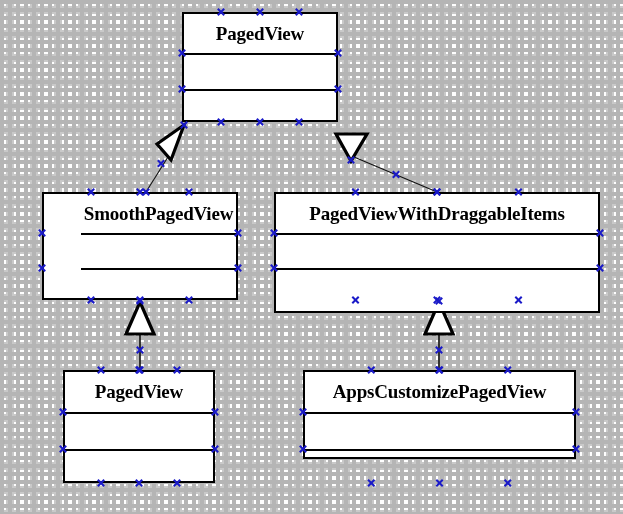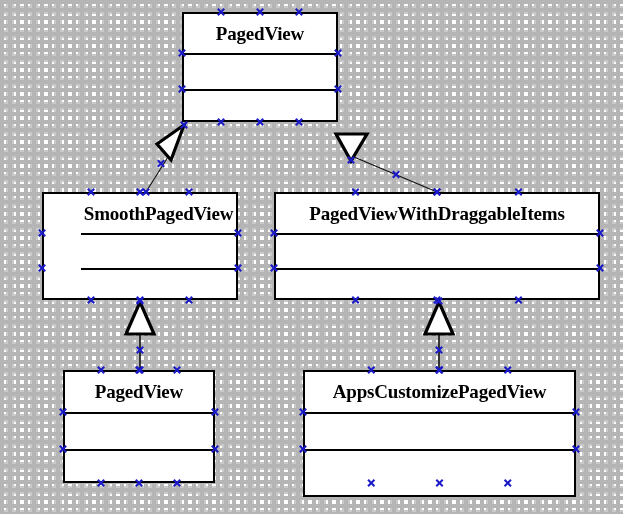--- a/index.html
+++ b/index.html
@@ -95,33 +95,33 @@
     <div class="uml-attrs" style="height:36px;"></div>
     <div class="uml-ops"></div>
   </div>
 
   <div class="uml-class" style="left:42px;top:192px;width:196px;height:108px;padding-left:37px;">
     <div class="uml-title" style="height:41px;font-size:19px;">SmoothPagedView</div>
     <div class="uml-attrs" style="height:35px;"></div>
     <div class="uml-ops"></div>
   </div>
 
-  <div class="uml-class" style="left:274px;top:192px;width:326px;height:108px;">
+  <div class="uml-class" style="left:274px;top:192px;width:326px;height:121px;">
     <div class="uml-title" style="height:41px;font-size:19px;">PagedViewWithDraggableItems</div>
     <div class="uml-attrs" style="height:35px;"></div>
     <div class="uml-ops"></div>
   </div>
 
   <div class="uml-class" style="left:63px;top:370px;width:152px;height:113px;">
     <div class="uml-title" style="height:42px;font-size:19px;">PagedView</div>
     <div class="uml-attrs" style="height:37px;"></div>
     <div class="uml-ops"></div>
   </div>
 
-  <div class="uml-class" style="left:303px;top:370px;width:273px;height:127px;">
+  <div class="uml-class" style="left:303px;top:370px;width:273px;height:89px;">
     <div class="uml-title" style="height:42px;font-size:19px;">AppsCustomizePagedView</div>
     <div class="uml-attrs" style="height:37px;"></div>
     <div class="uml-ops"></div>
   </div>
 
   <svg id="handlesvg" viewBox="0 0 623 514">
       <g>
         <line x1="217.8" y1="8.8" x2="224.2" y2="15.2" stroke="#1a1ac8" stroke-width="2" stroke-linecap="butt"></line>
         <line x1="217.8" y1="15.2" x2="224.2" y2="8.8" stroke="#1a1ac8" stroke-width="2" stroke-linecap="butt"></line>
       </g>

